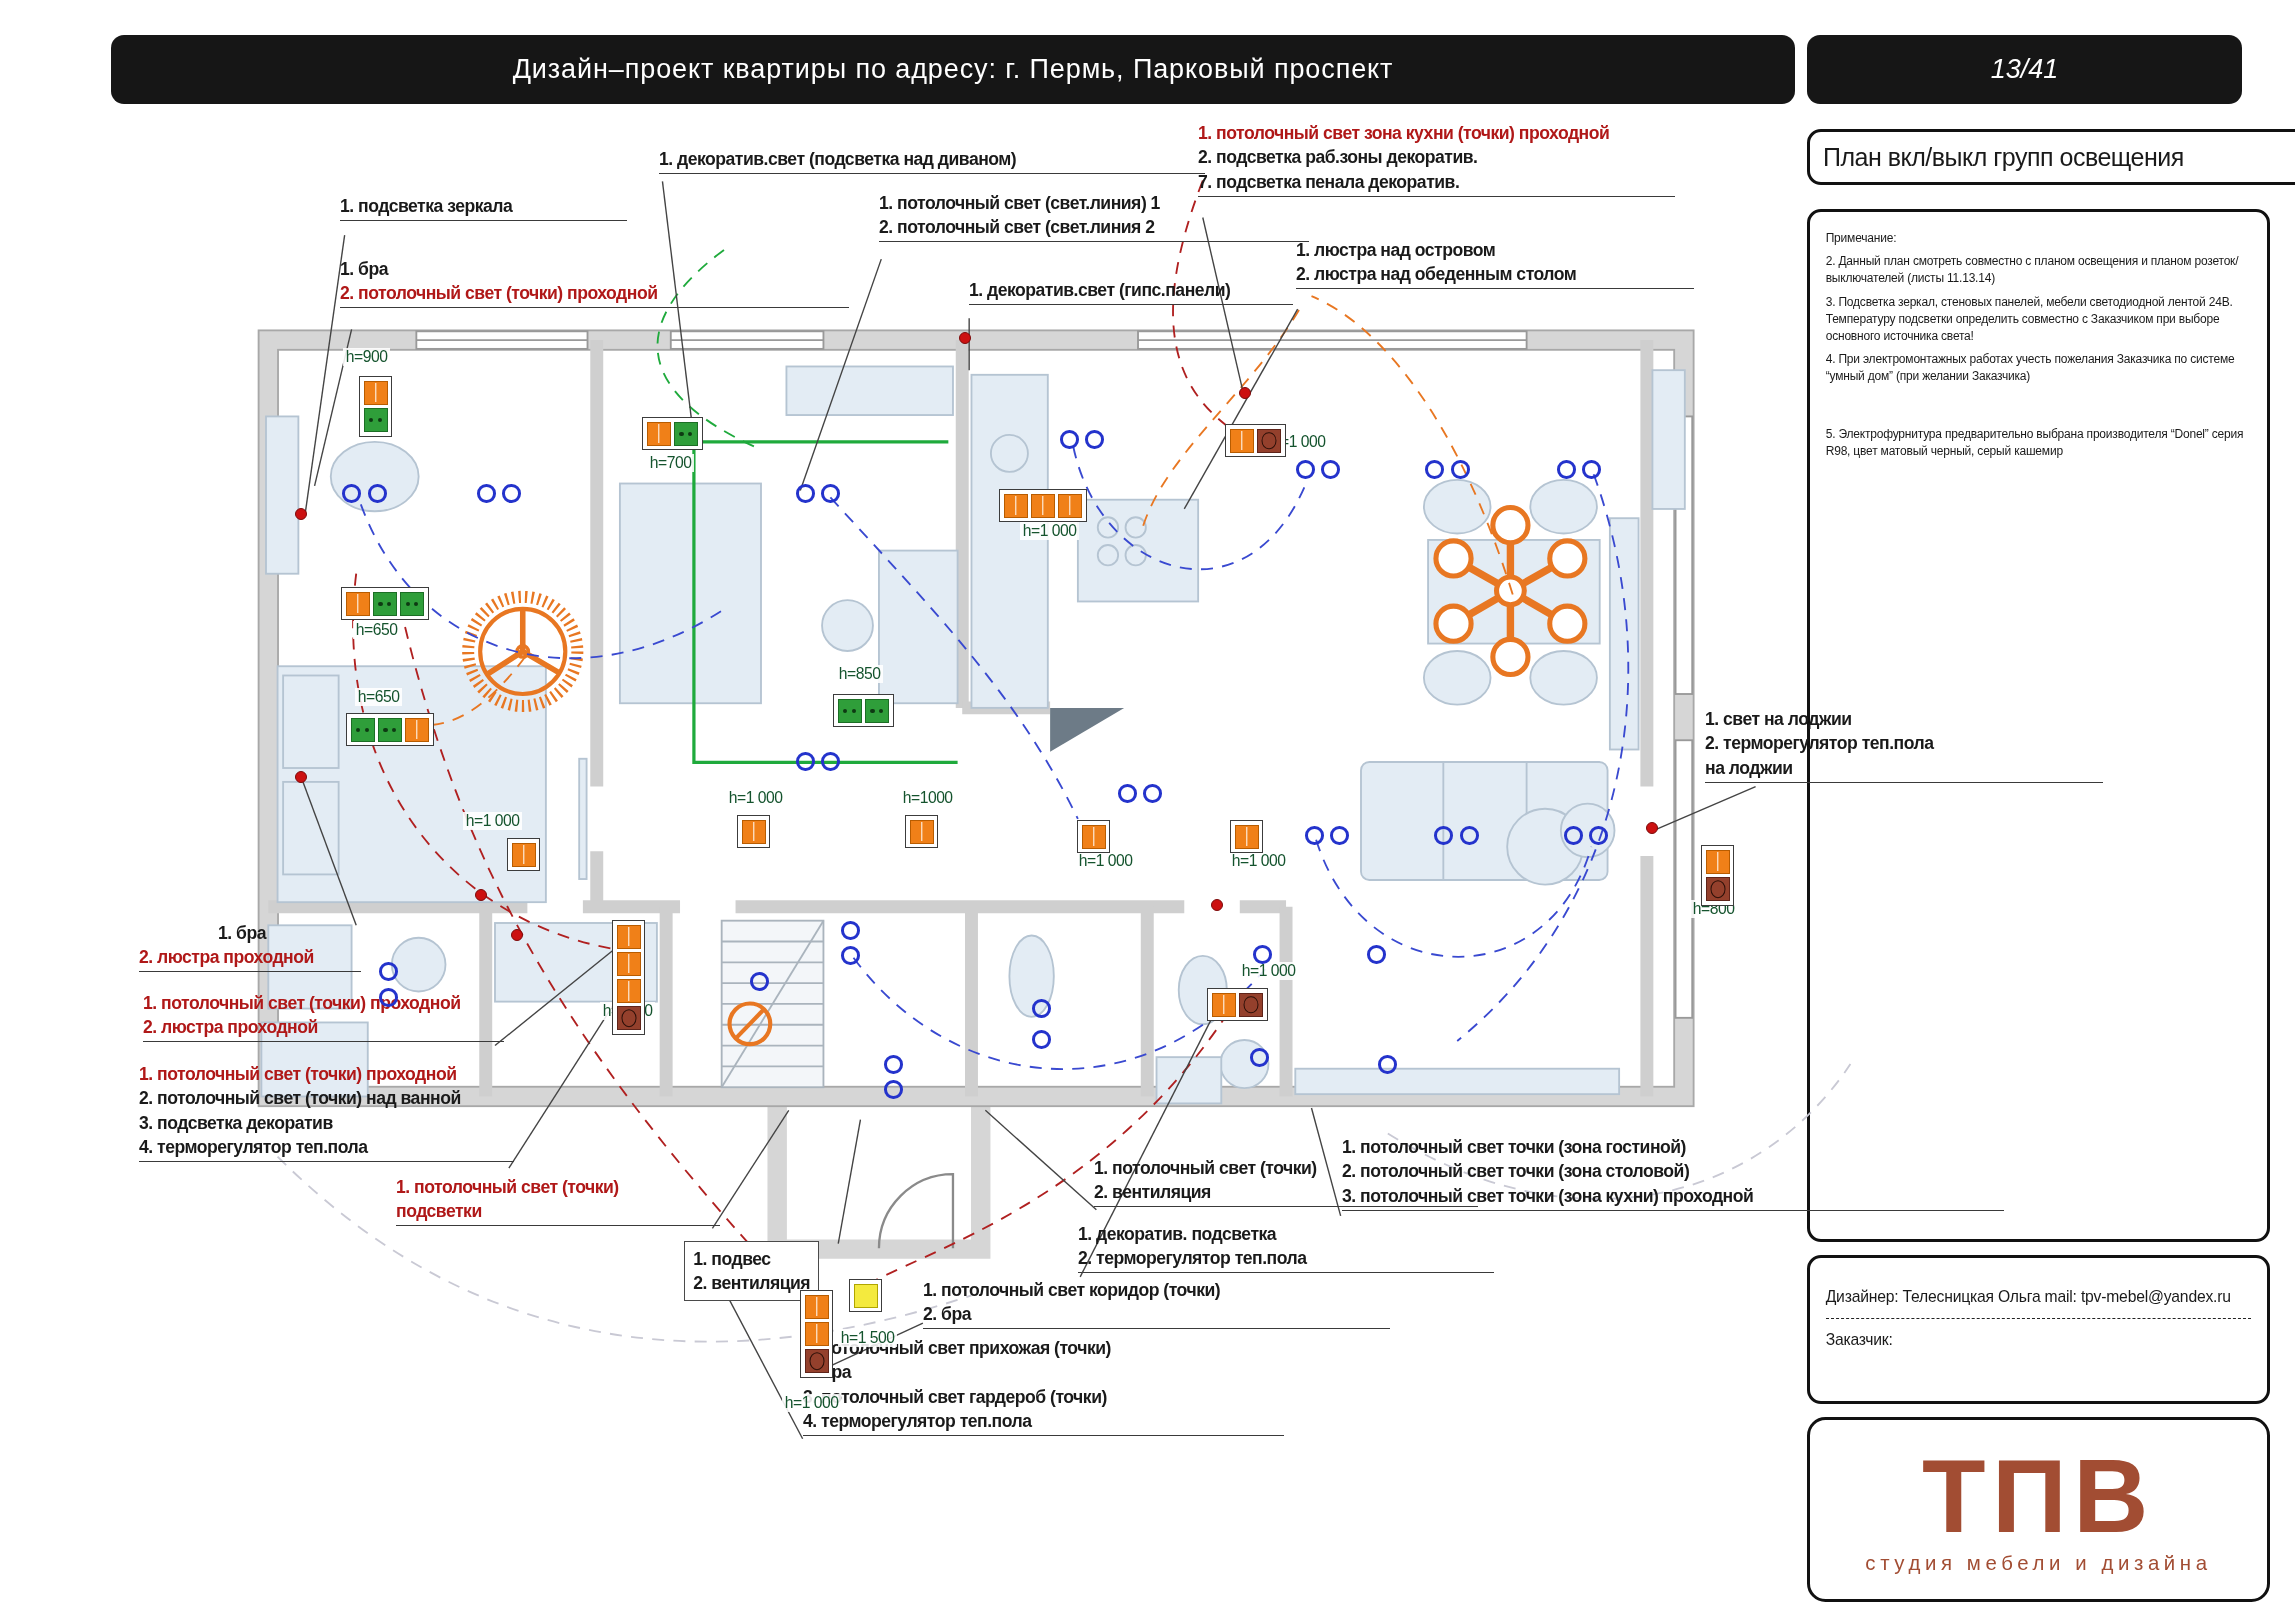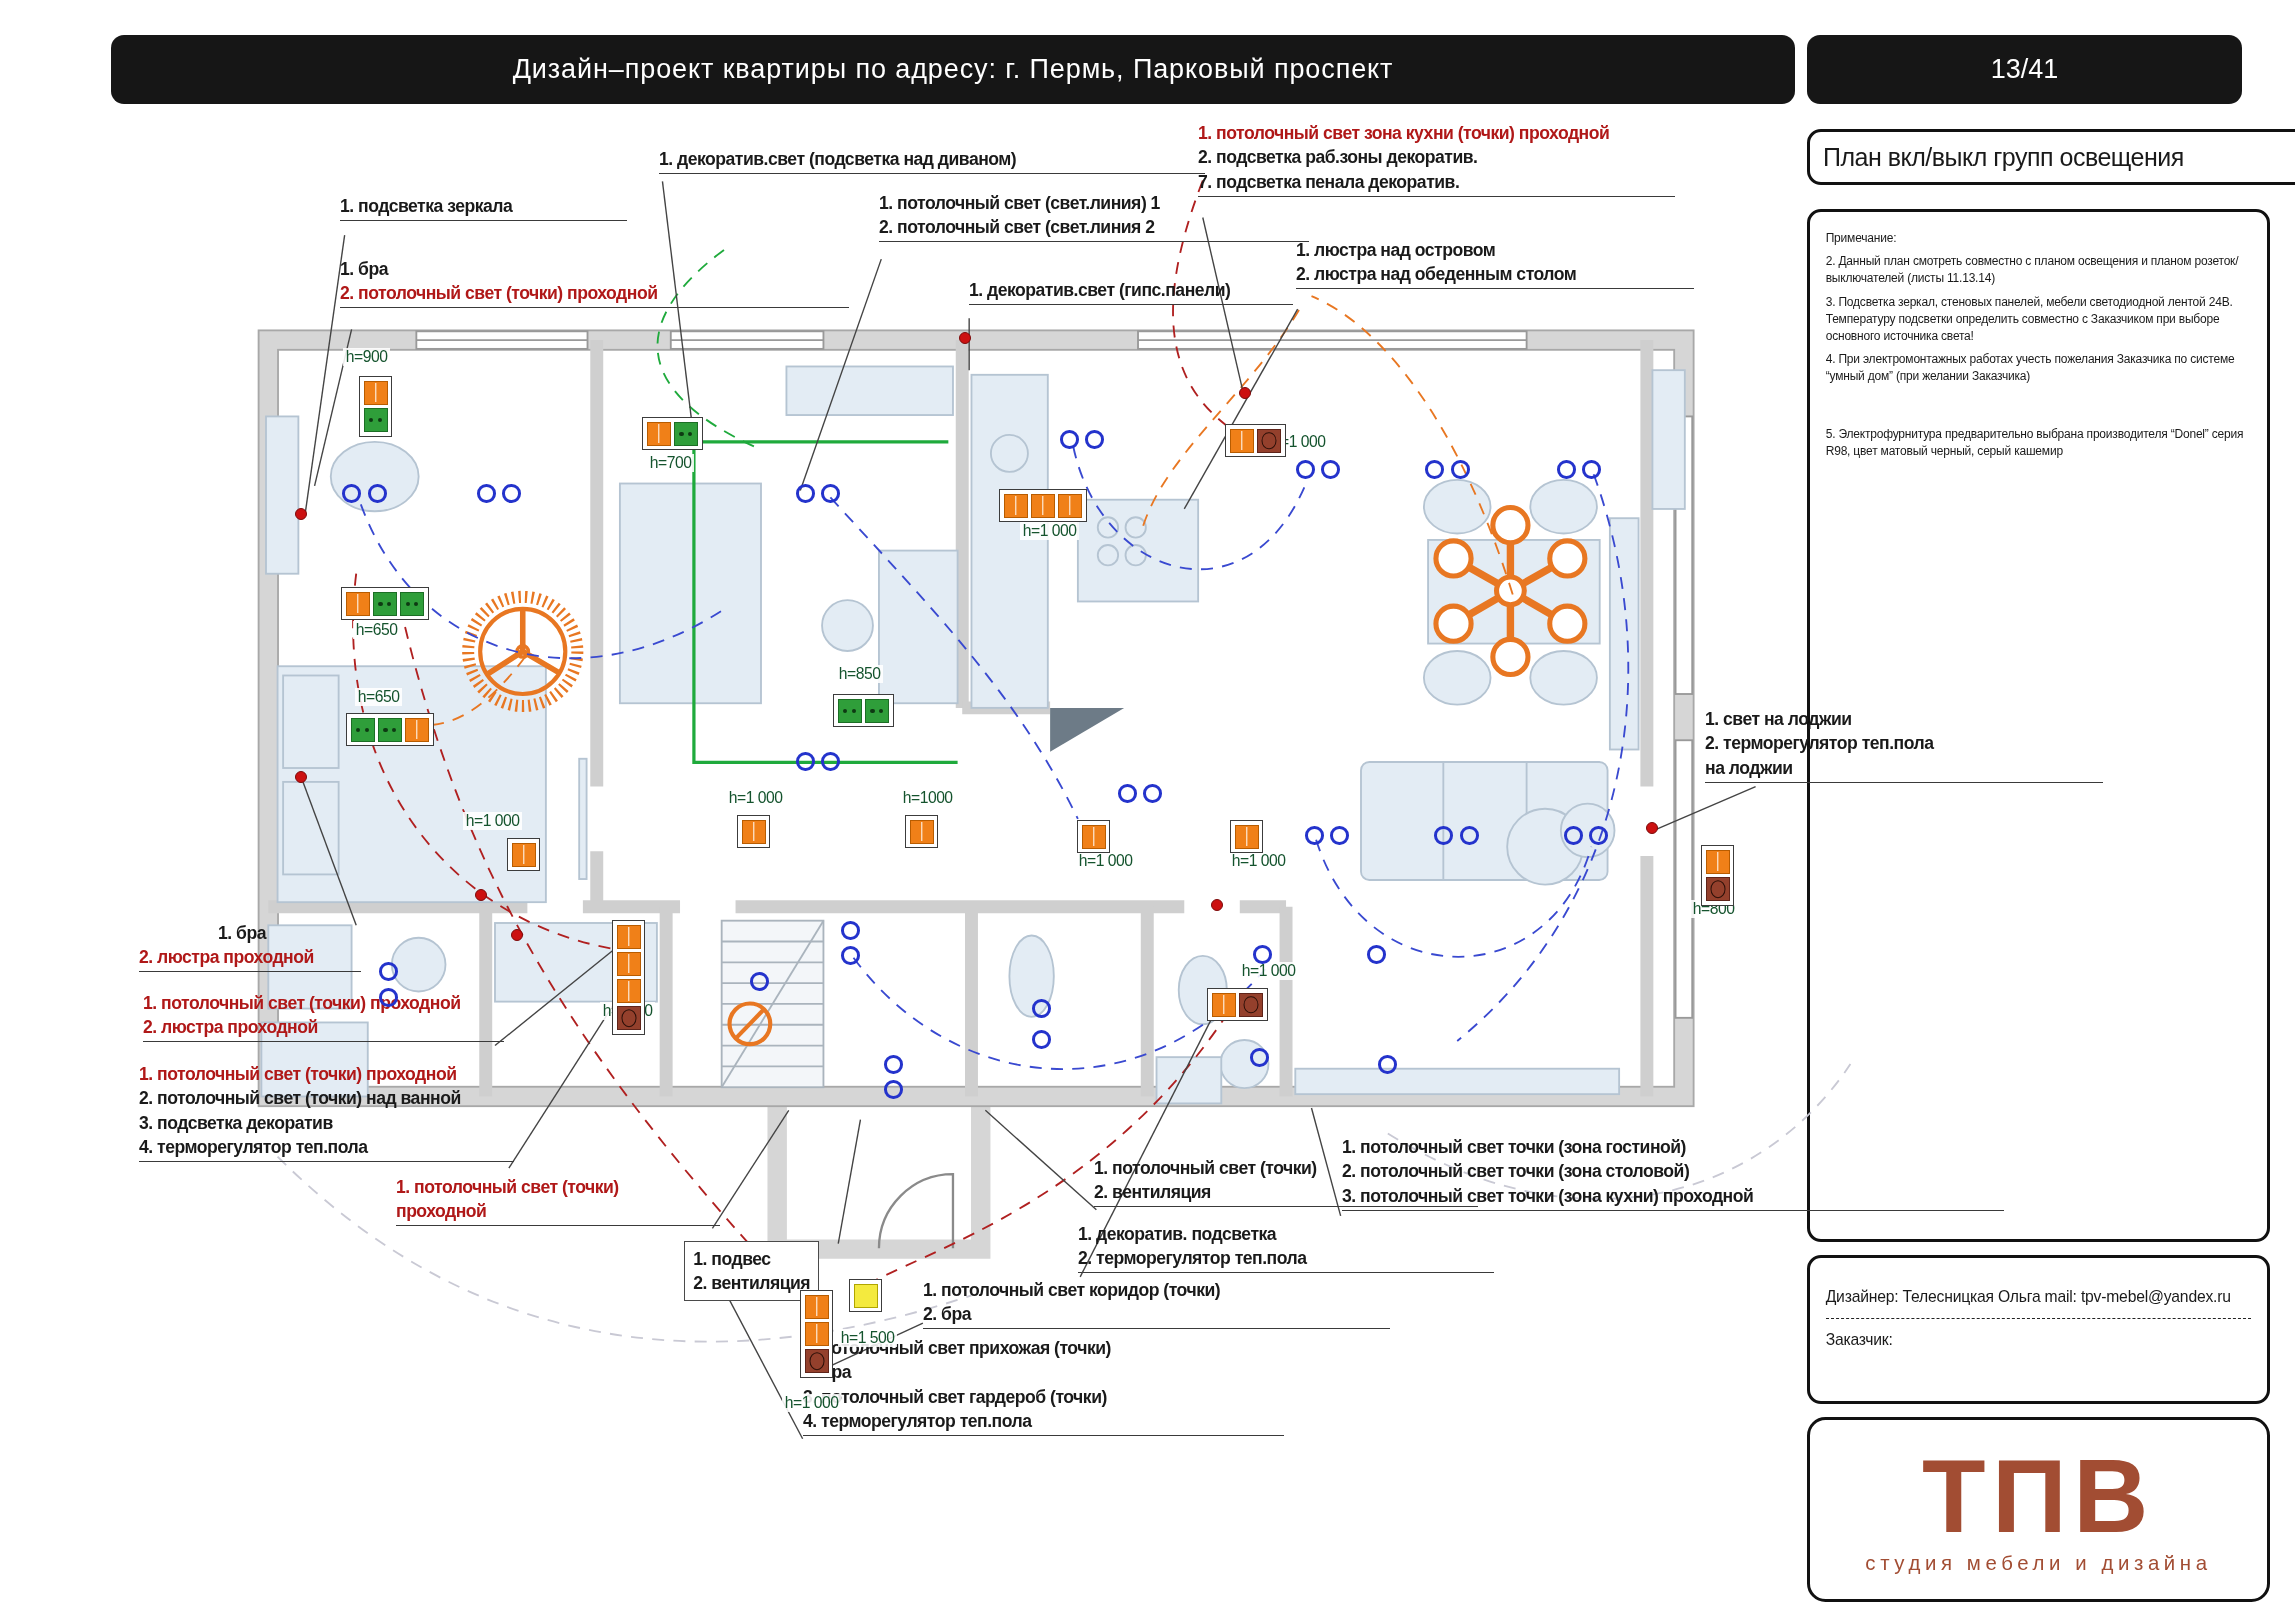--- a/index.html
+++ b/index.html
@@ -4,21 +4,21 @@
 <style>
   html,body{margin:0;padding:0;background:#fff;}
   #page{position:relative;width:2295px;height:1623px;background:#ffffff;overflow:hidden;
         font-family:"Liberation Sans",sans-serif;color:#1a1a1a;}
 
   
   .bar{position:absolute;background:#161616;color:#fff;border-radius:13px;
        display:flex;align-items:center;justify-content:center;}
   #title-bar{left:111px;top:35px;width:1684px;height:69px;}
   #title-bar span{font-size:27px;letter-spacing:0.9px;}
-  #page-num{left:1807px;top:35px;width:435px;height:69px;}
+  #page-num{left:1807px;top:35px;width:435px;height:69px;font-style:italic;}
   #page-num span{font-size:27px;}
 
   
   .panel{position:absolute;background:#fff;border:3.2px solid #111;border-radius:14px;box-sizing:border-box;}
   #plan-title-box{left:1807px;top:129px;width:544px;height:56px;display:flex;align-items:center;}
   #plan-title-box span{font-size:25px;padding-left:13px;letter-spacing:-0.5px;}
   #notes-box{left:1807px;top:209px;width:463px;height:1033px;padding:17.6px 15.7px;}
   .note-p{font-size:12px;line-height:1.42;margin:0 0 6.5px 0;letter-spacing:-0.2px;}
   .note-p:nth-child(5){margin-top:41px;}
   .note-p:nth-child(6){margin-top:41px;}
@@ -295,21 +295,21 @@
       </div>
       <div class="callout" style="left: 139px; top: 1062px;">
         <span class="ln red">1. потолочный свет (точки) проходной</span>
         <span class="ln ">2. потолочный свет (точки) над ванной</span>
         <span class="ln ">3. подсветка декоратив</span>
         <span class="ln ">4. терморегулятор теп.пола</span>
         <div class="rule" style="width: 375px;"></div>
       </div>
       <div class="callout" style="left: 396px; top: 1175px;">
         <span class="ln red">1. потолочный свет (точки)</span>
-        <span class="ln red">проходной</span>
+        <span class="ln red">подсветки</span>
         <div class="rule" style="width: 324px;"></div>
       </div>
       <div class="callout boxed" style="left: 684px; top: 1241px;">
         <span class="ln ">1. подвес</span>
         <span class="ln ">2. вентиляция</span>
       </div>
       <div class="callout" style="left: 923px; top: 1278px;">
         <span class="ln ">1. потолочный свет коридор (точки)</span>
         <span class="ln ">2. бра</span>
         <div class="rule" style="width: 467px;"></div>

